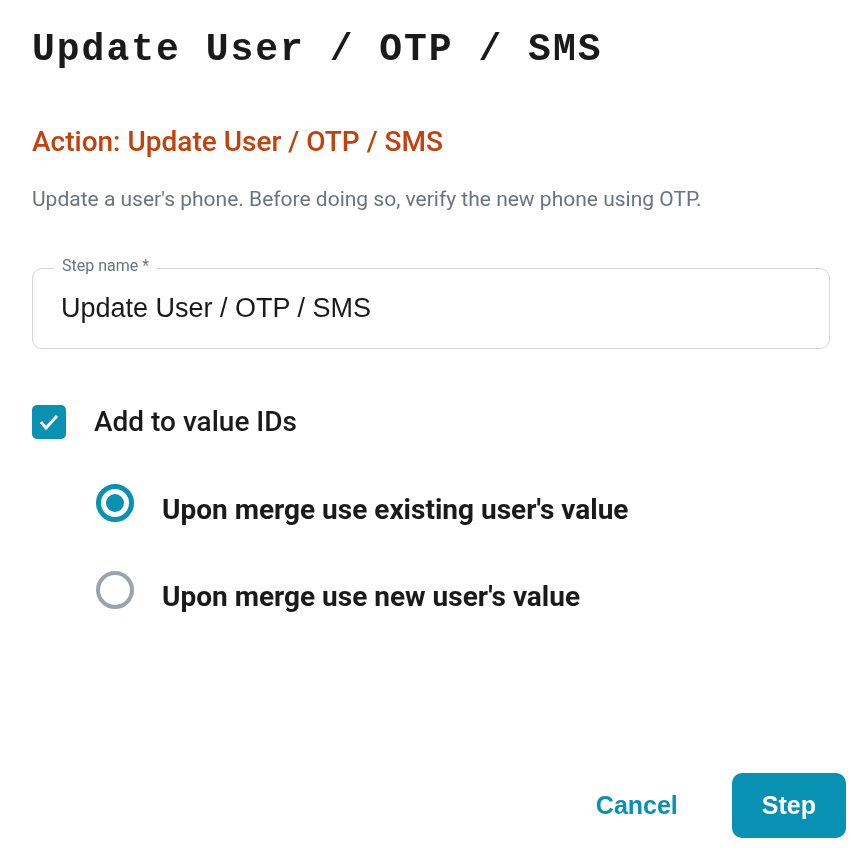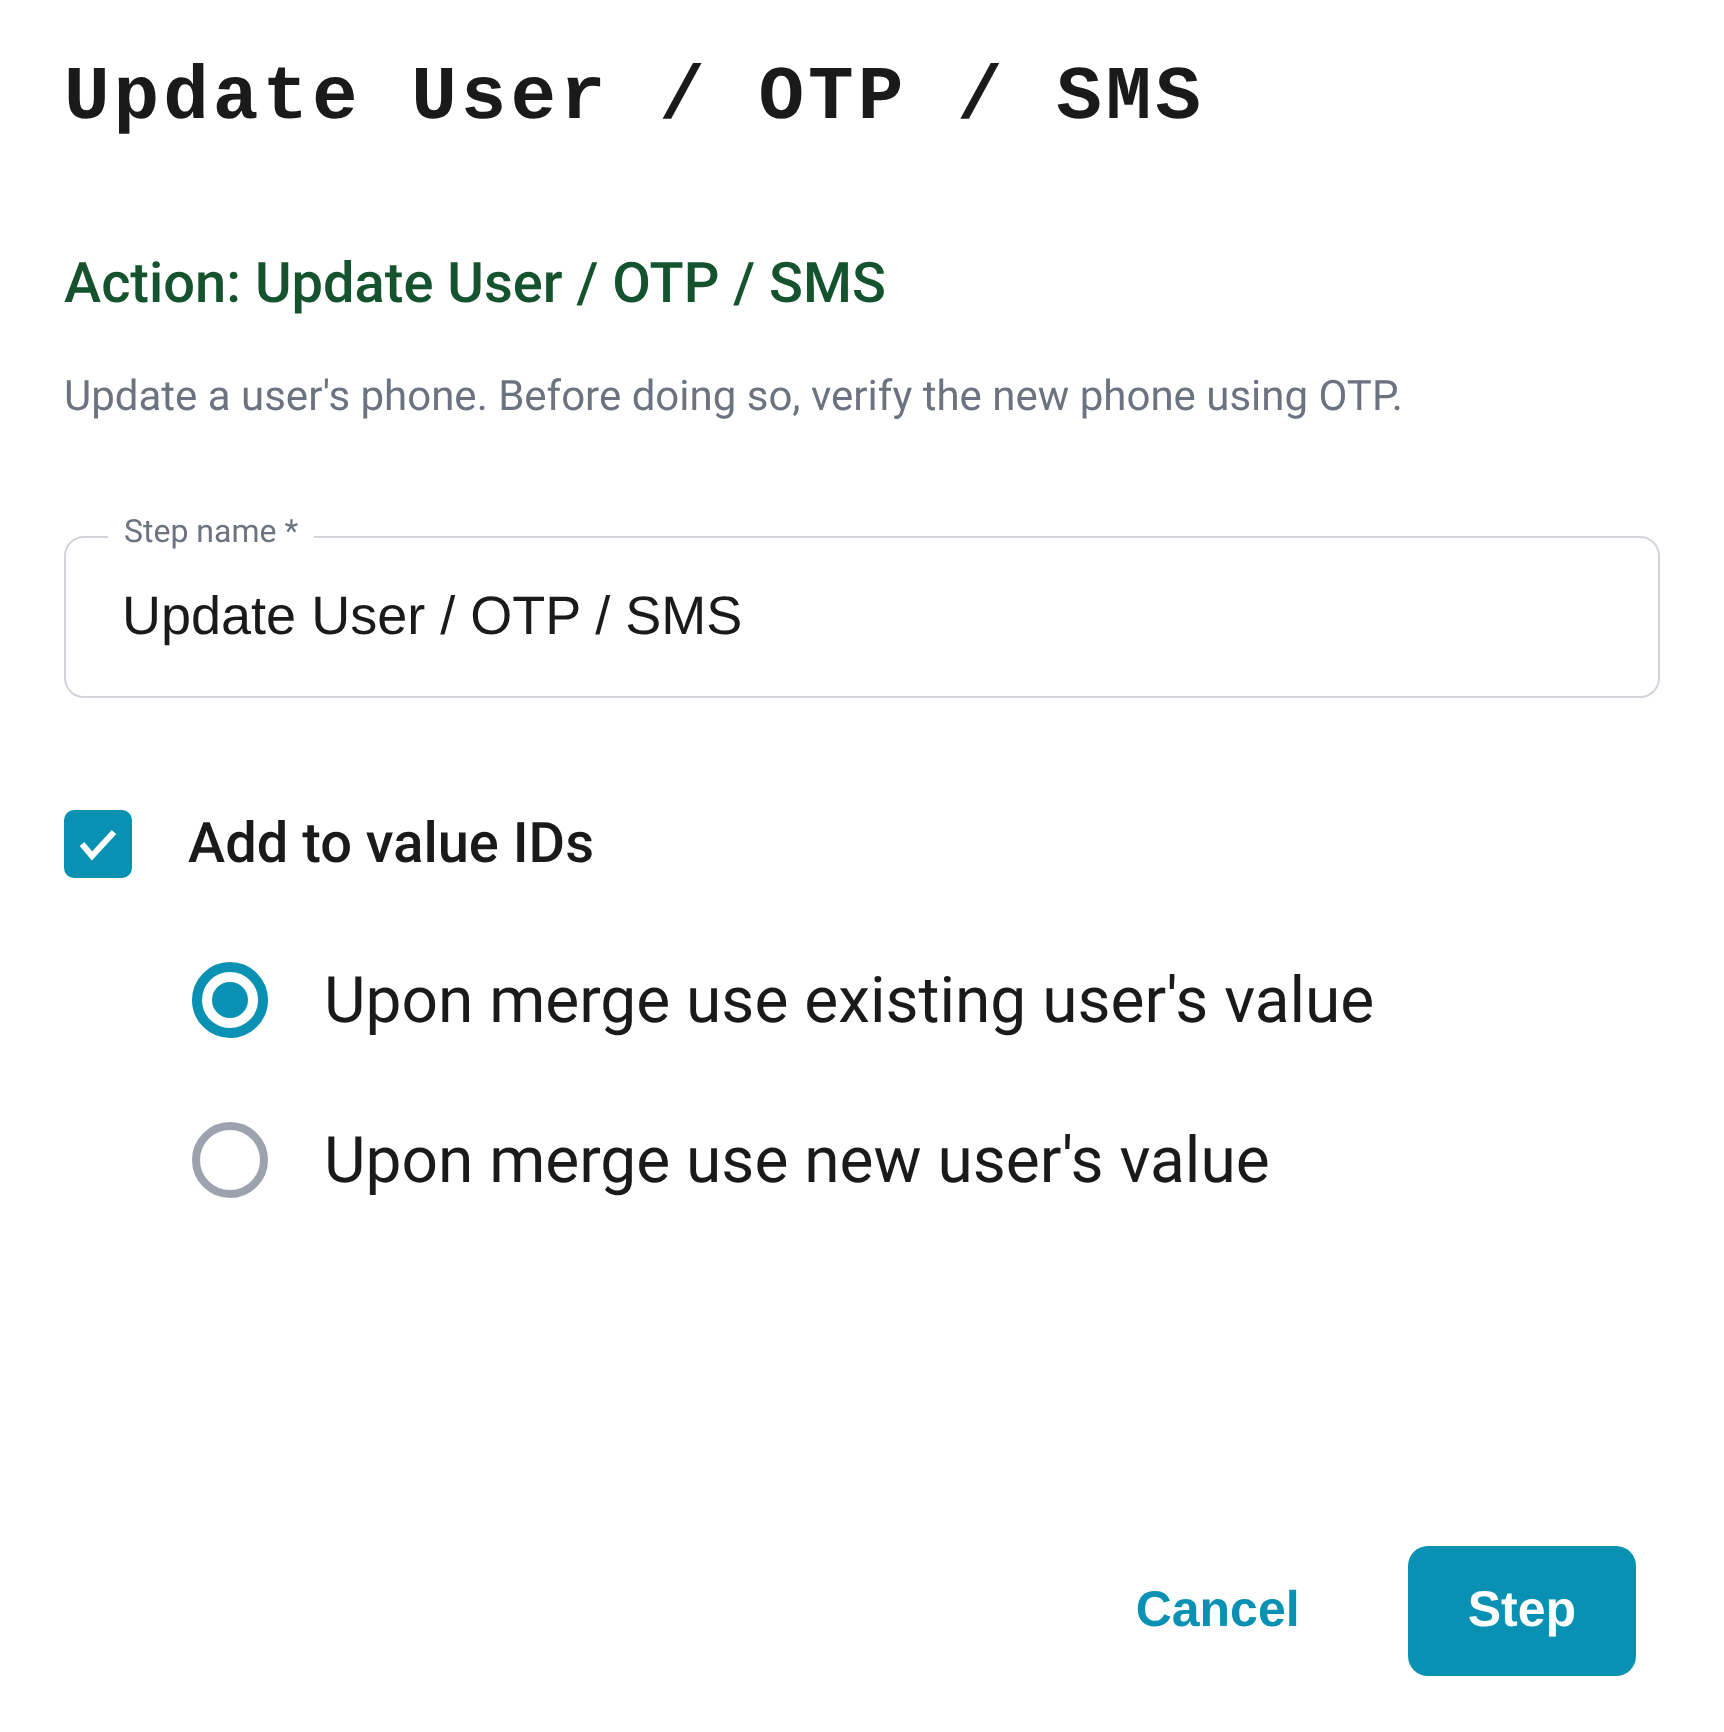--- a/index.html
+++ b/index.html
@@ -19,21 +19,21 @@
       font-family: "Courier New", Courier, monospace;
       font-size: 38px;
       font-weight: 600;
       letter-spacing: 2px;
       color: #1a1a1a;
       margin-bottom: 54px;
     }
     .action-label {
       font-size: 28px;
       font-weight: 500;
-      color: #14532d;
+      color: #c2410c;
       margin-bottom: 26px;
     }
     .description {
       font-size: 21px;
       color: #6b7280;
       line-height: 1.5;
       margin-bottom: 52px;
     }
     .field-wrapper {
       position: relative;
@@ -112,28 +112,29 @@
     .radio-outer.unselected {
       border: 4px solid #9ca3af;
     }
     .radio-inner {
       width: 18px;
       height: 18px;
       border-radius: 50%;
       background: #0891b2;
     }
     .radio-label {
-      font-size: 32px;
-      font-weight: 400;
+      font-size: 28px;
+      font-weight: 700;
       color: #1a1a1a;
+      margin-top: 12px;
     }
     .button-row {
       position: absolute;
       bottom: 28px;
-      right: 44px;
+      right: 16px;
       display: flex;
       align-items: center;
       gap: 24px;
     }
     .btn {
       font-size: 25px;
       font-weight: 600;
       border: none;
       cursor: pointer;
       padding: 18px 30px;

